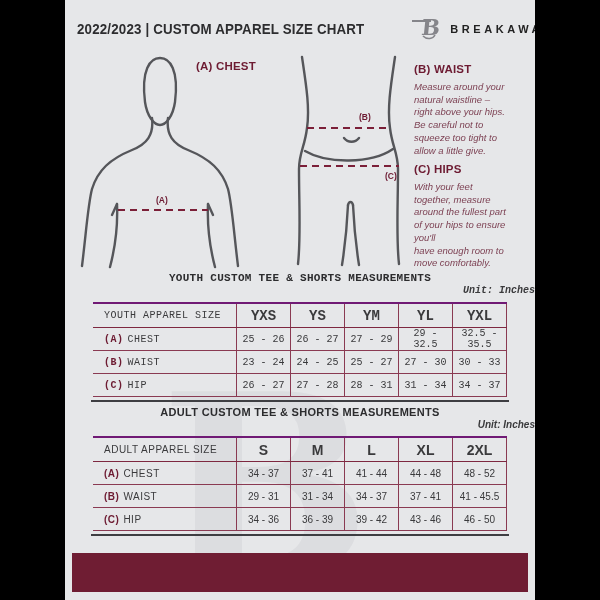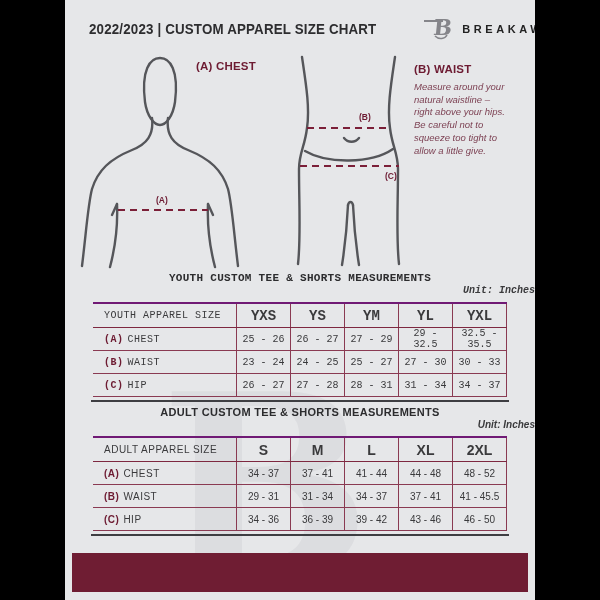--- a/index.html
+++ b/index.html
@@ -1,21 +1,21 @@
 <!DOCTYPE html>
 <html><head>
 <meta charset="utf-8">
 <style>
   html,body{margin:0;padding:0;background:#000;overflow:hidden;}
   .canvas{position:relative;width:600px;height:600px;background:#000;
           font-family:"Liberation Sans",sans-serif;}
   .page{position:absolute;left:65px;top:0;width:470px;height:600px;background:#e6e7e9;overflow:hidden;}
 
   
-  .doc-header{position:absolute;top:16px;left:24px;right:10px;height:26px;
+  .doc-header{position:absolute;top:16px;left:12px;right:10px;height:26px;
               display:flex;justify-content:space-between;align-items:center;z-index:3;}
   .doc-title{font-weight:bold;font-size:15.5px;color:#2d2d2f;letter-spacing:.2px;
              transform:scaleX(.86);transform-origin:left center;white-space:nowrap;}
   .brand{display:flex;align-items:center;gap:7px;}
   .brand-name{font-size:11px;font-weight:bold;letter-spacing:3.6px;color:#222;}
 
   
   .watermark{position:absolute;left:95px;top:360px;font-family:"DejaVu Serif",serif;
              font-weight:bold;font-size:250px;line-height:1;color:rgba(70,70,80,0.06);z-index:0;}
 
@@ -112,20 +112,30 @@
     </div>
     <div class="instruction ins-b">
       <h3>(B) WAIST</h3>
       <p>Measure around your
 natural waistline –
 right above your hips.
 Be careful not to
 squeeze too tight to
 allow a little give.</p>
     </div>
+    <div class="instruction ins-c">
+      <h3>(C) HIPS</h3>
+      <p>With your feet
+together, measure
+around the fullest part
+of your hips to ensure
+you'll
+have enough room to
+move comfortably.</p>
+    </div>
 
     <div class="table-block tb-youth">
       <h2 class="tb-title">YOUTH CUSTOM TEE &amp; SHORTS MEASUREMENTS</h2>
       <p class="tb-unit">Unit: Inches</p>
       <table class="size-table">
           <thead>
             <tr>
               <th class="label-col">YOUTH APPAREL SIZE</th>
               <th>YXS</th>
               <th>YS</th>

